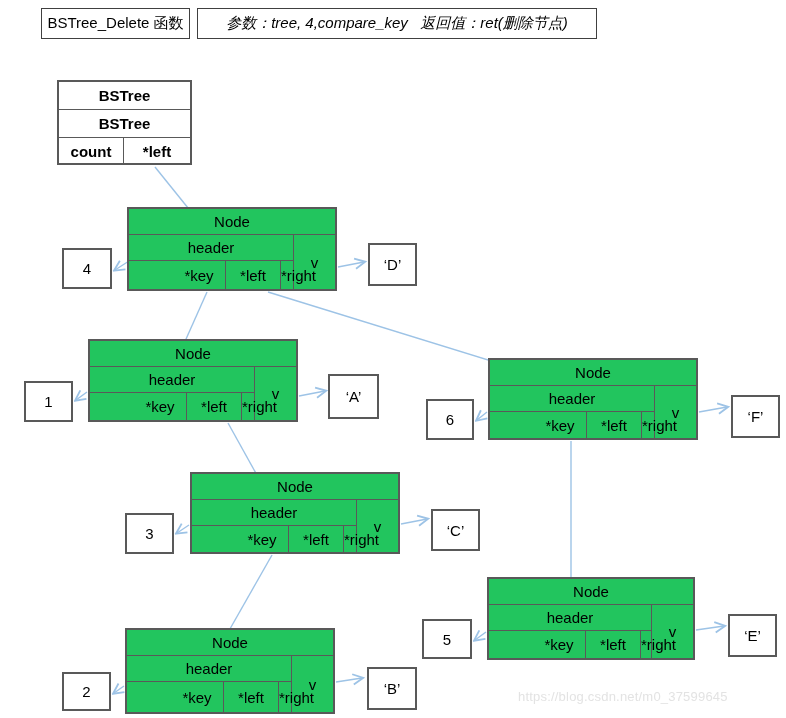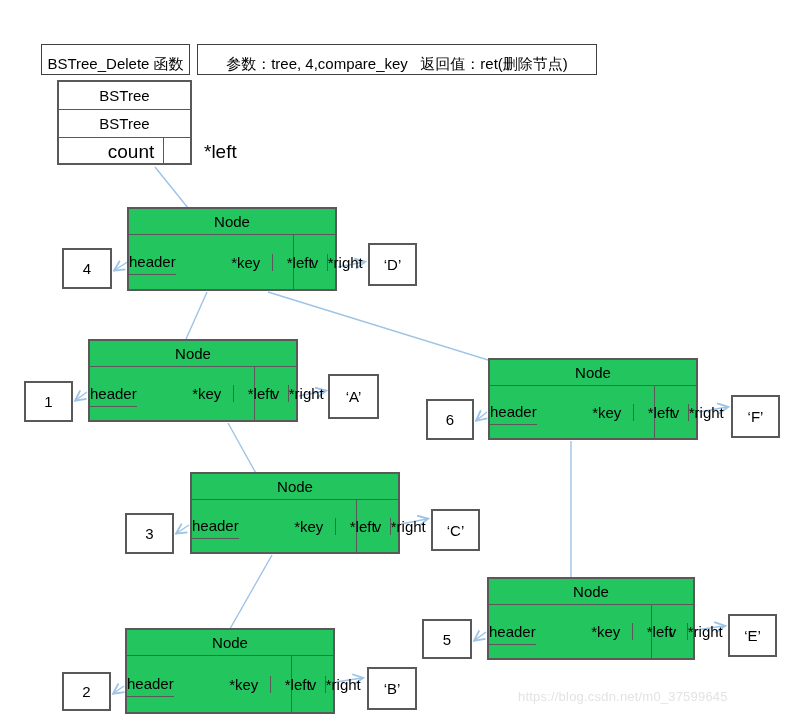--- a/index.html
+++ b/index.html
@@ -3,39 +3,39 @@
 <meta charset="utf-8">
 <style>
   html,body { margin:0; padding:0; background:#ffffff; }
   .canvas {
     position:relative; width:786px; height:718px; background:#ffffff;
     font-family:"Liberation Sans","DejaVu Sans",sans-serif;
     color:#000; overflow:hidden;
   }
   .abs { position:absolute; box-sizing:border-box; }
   .thinbox { border:1.5px solid #404040; background:#fff; }
-  .center { display:flex; align-items:flex-end; justify-content:center;margin-top:36px; }
+  .center { display:flex; align-items:center; justify-content:center; }
   .fs { font-size:15px; }
 
   
   .top-box1 { left:41px; top:8px; width:149px; height:31px; }
-  .top-box2 { left:197px; top:8px; width:400px; height:31px; white-space:pre; }
-
-  
-  .tree-box { left:57px; top:80px; width:135px; height:85px; border:2px solid #595959; background:#fff; }
+  .top-box2 { left:197px; top:8px; width:400px; height:31px; white-space:pre;font-style:italic; }
+
+  
+  .tree-box { left:57px; top:80px; width:135px; height:85px; border:2px solid #595959; background:#fff;font-weight:bold; }
   .tree-row { height:27px; border-bottom:1.5px solid #595959; display:flex; align-items:center; justify-content:center; font-size:15px; }
   .tree-bottom { display:flex; height:27px; }
-  .tree-cell { flex:1; display:flex; align-items:center; justify-content:center; font-size:19px;padding-left:40px; }
+  .tree-cell { flex:1; display:flex; align-items:center; justify-content:center; font-size:15px; }
   .tree-cell.first { border-right:1.5px solid #595959; flex:0 0 64px; }
 
   
   .node { width:210px; height:84px; border:2px solid #595959; background:#22c55e; display:flex; flex-direction:column; }
   .node-title { height:25px; border-bottom:1.5px solid #595959; display:flex; align-items:center; justify-content:center; font-size:15px; flex:0 0 auto; }
   .node-body { display:flex; flex:1; min-height:0; }
-  .node-left { flex:1; display:flex; flex-direction:row; border-right:1.5px solid #595959; min-width:0;align-items:center; }
+  .node-left { flex:1; display:flex; flex-direction:column; border-right:1.5px solid #595959; min-width:0; }
   .node-header { height:25px; border-bottom:1.5px solid #595959; display:flex; align-items:center; justify-content:center; font-size:15px; flex:0 0 auto; }
   .node-cells { flex:1; display:flex; }
   .ncell { display:flex; align-items:center; justify-content:center; font-size:15px; border-right:1.5px solid #595959; }
   .ncell.c-key { flex:0 0 52px;margin-left:44px; }
   .ncell.c-left { flex:0 0 54px; }
   .ncell.c-right { flex:1; border-right:none; }
   .node-v { flex:0 0 41px; display:flex; align-items:center; justify-content:center; font-size:15px; }
 
   
   .small { border:2px solid #595959; background:#fff; display:flex; align-items:center; justify-content:center; font-size:15px; }

